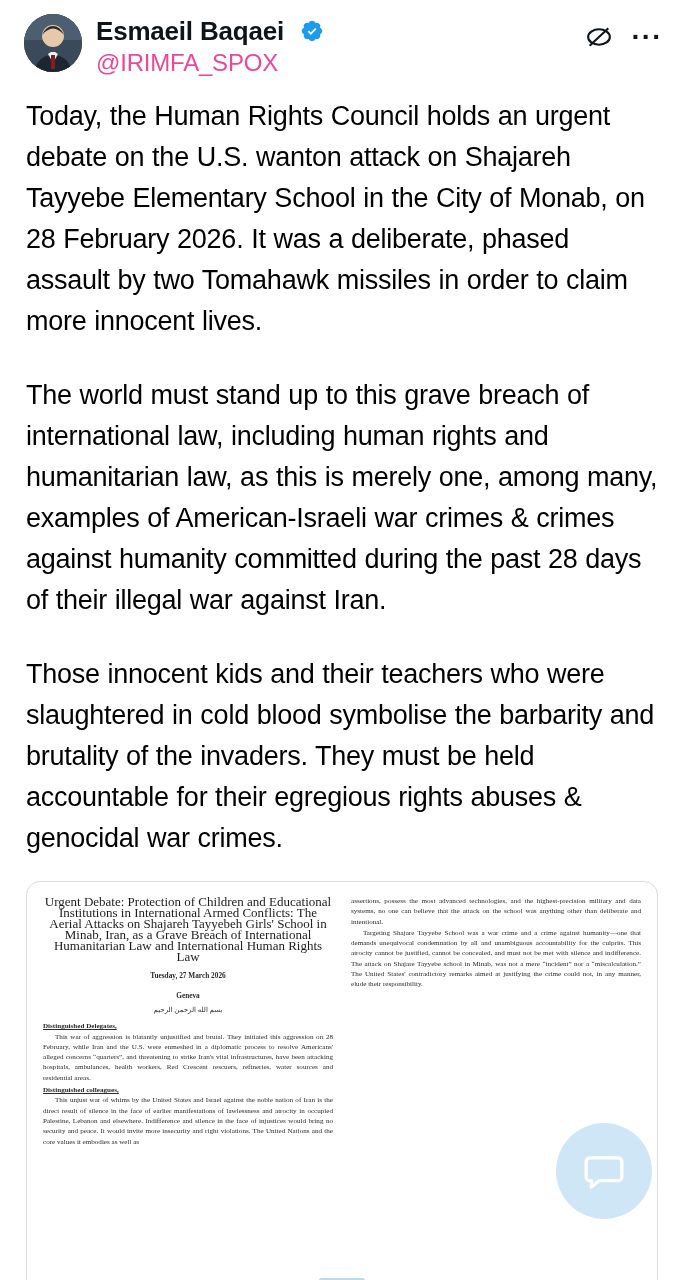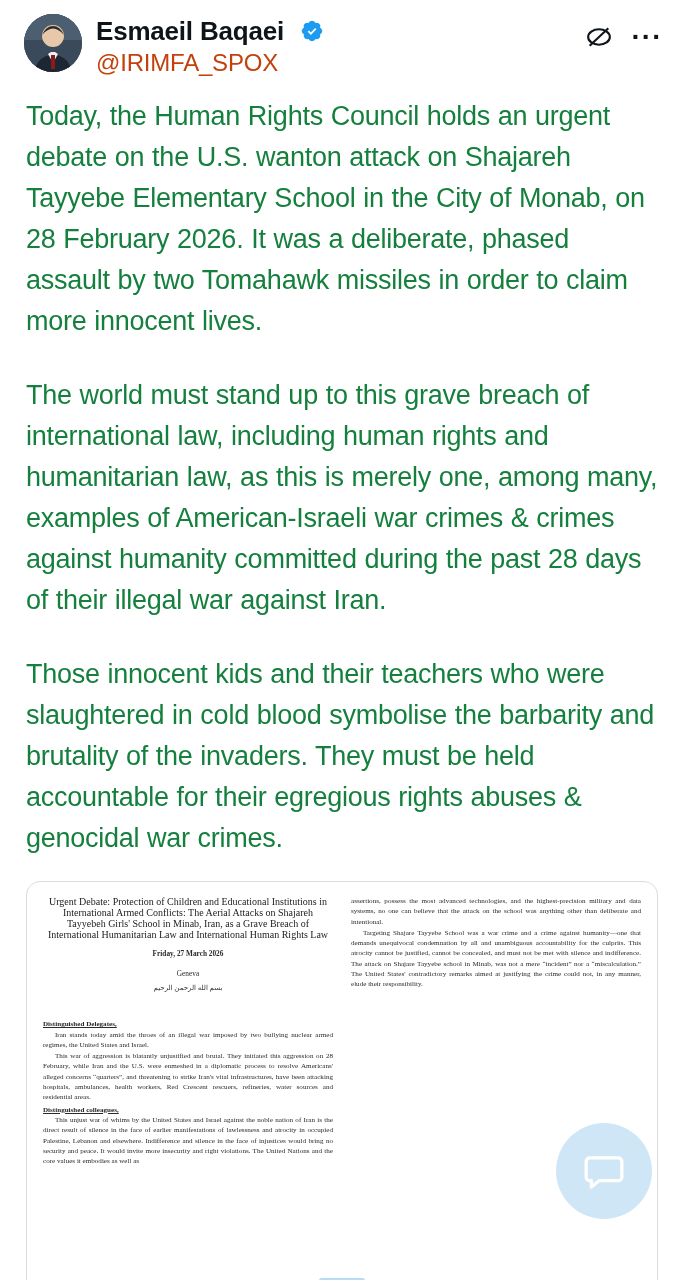--- a/index.html
+++ b/index.html
@@ -58,21 +58,21 @@
     white-space: nowrap;
   }
   .verified {
     width: 24px;
     height: 24px;
     flex: 0 0 24px;
   }
   .verified svg { display: block; width: 24px; height: 24px; }
   .handle {
     font-size: 24px;
-    color: #c2410c;
+    color: #ec4899;
     line-height: 30px;
     margin-top: 2px;
     letter-spacing: -0.2px;
   }
   .header-actions {
     display: flex;
     align-items: center;
     gap: 18px;
     padding-top: 8px;
   }
@@ -93,21 +93,21 @@
     color: #0f1419;
     font-weight: 700;
   }
   
   .body {
     padding: 18px 26px 0 26px;
   }
   .para {
     font-size: 27px;
     line-height: 41px;
-    color: #15803d;
+    color: #000000;
     letter-spacing: -0.25px;
     margin: 0 0 33px 0;
     word-spacing: 0.5px;
   }
   .para:last-child { margin-bottom: 6px; }
   
   .doc-wrap {
     margin: 22px 26px 0 26px;
     border: 1px solid #dcdcdc;
     border-radius: 14px 14px 0 0;
@@ -127,37 +127,37 @@
     flex: 1 1 50%;
     min-width: 0;
     font-family: "Liberation Serif", serif;
     font-size: 7.1px;
     line-height: 10.3px;
     color: #2a2a2a;
     text-align: justify;
   }
   .doc-title {
     text-align: center;
-    font-size: 10px;
+    font-size: 13px;
     line-height: 11px;
     margin-bottom: 9px;
     color: #1c1c1c;
   }
   .doc-center {
     text-align: center;
     margin: 9px 0 3px 0;
     font-weight: 700;
     font-size: 7.3px;
     line-height: 10.5px;
   }
-  .doc-center.plain { font-weight: 400; }
+  .doc-center.plain { font-weight: 700; }
   .doc-arabic {
     text-align: center;
     font-size: 7px;
-    margin: 4px 0 26px 0;
+    margin: 4px 0 6px 0;
     color: #333;
   }
   .doc-bold {
     font-weight: 700;
     margin-top: 2px;
     text-decoration: underline;
   }
   .doc-p {
     margin: 0 0 1px 0;
     text-indent: 12px;
@@ -234,25 +234,24 @@
   <div class="body">
     <p class="para">Today, the Human Rights Council holds an urgent debate on the U.S. wanton attack on Shajareh Tayyebe Elementary School in the City of Monab, on 28 February 2026. It was a deliberate, phased assault by two Tomahawk missiles in order to claim more innocent lives.</p>
     <p class="para">The world must stand up to this grave breach of international law, including human rights and humanitarian law, as this is merely one, among many, examples of  American-Israeli war crimes &amp; crimes against humanity committed during the past 28 days of their illegal war against Iran.</p>
     <p class="para">Those innocent kids and their teachers who were slaughtered in cold blood symbolise the barbarity and brutality of the invaders. They must be held accountable for their egregious rights abuses &amp; genocidal war crimes.</p>
   </div>
 
   <div class="doc-wrap">
     <div class="doc-page">
       <div class="doc-col">
         <div class="doc-title">Urgent Debate: Protection of Children and Educational Institutions in International Armed Conflicts: The Aerial Attacks on Shajareh Tayyebeh Girls' School in Minab, Iran, as a Grave Breach of International Humanitarian Law and International Human Rights Law</div>
-        <div class="doc-center">Friday, 27 March 2026</div>
+        <div class="doc-center">Tuesday, 27 March 2026</div>
         <div class="doc-center plain">Geneva</div>
         <div class="doc-arabic">بسم الله الرحمن الرحيم</div>
         <div class="doc-bold">Distinguished Delegates,</div>
-        <p class="doc-p">Iran stands today amid the throes of an illegal war imposed by two bullying nuclear armed regimes, the United States and Israel.</p>
         <p class="doc-p">This war of aggression is blatantly unjustified and brutal. They initiated this aggression on 28 February, while Iran and the U.S. were enmeshed in a diplomatic process to resolve Americans' alleged concerns “quarters”, and threatening to strike Iran's vital infrastructures, have been attacking hospitals, ambulances, health workers, Red Crescent rescuers, refineries, water sources and residential areas.</p>
         <div class="doc-bold">Distinguished colleagues,</div>
         <p class="doc-p">This unjust war of whims by the United States and Israel against the noble nation of Iran is the direct result of silence in the face of earlier manifestations of lawlessness and atrocity in occupied Palestine, Lebanon and elsewhere. Indifference and silence in the face of injustices would bring no security and peace. It would invite more insecurity and right violations. The United Nations and the core values it embodies as well as</p>
       </div>
       <div class="doc-col">
         <p class="doc-p noind">assertions, possess the most advanced technologies, and the highest-precision military and data systems, no one can believe that the attack on the school was anything other than deliberate and intentional.</p>
         <p class="doc-p">Targeting Shajare Tayyebe School was a war crime and a crime against humanity—one that demands unequivocal condemnation by all and unambiguous accountability for the culprits. This atrocity cannot be justified, cannot be concealed, and must not be met with silence and indifference. The attack on Shajare Tayyebe school in Minab, was not a mere “incident” nor a “miscalculation.” The United States' contradictory remarks aimed at justifying the crime could not, in any manner, elude their responsibility.</p>
       </div>
     </div>
   </div>

